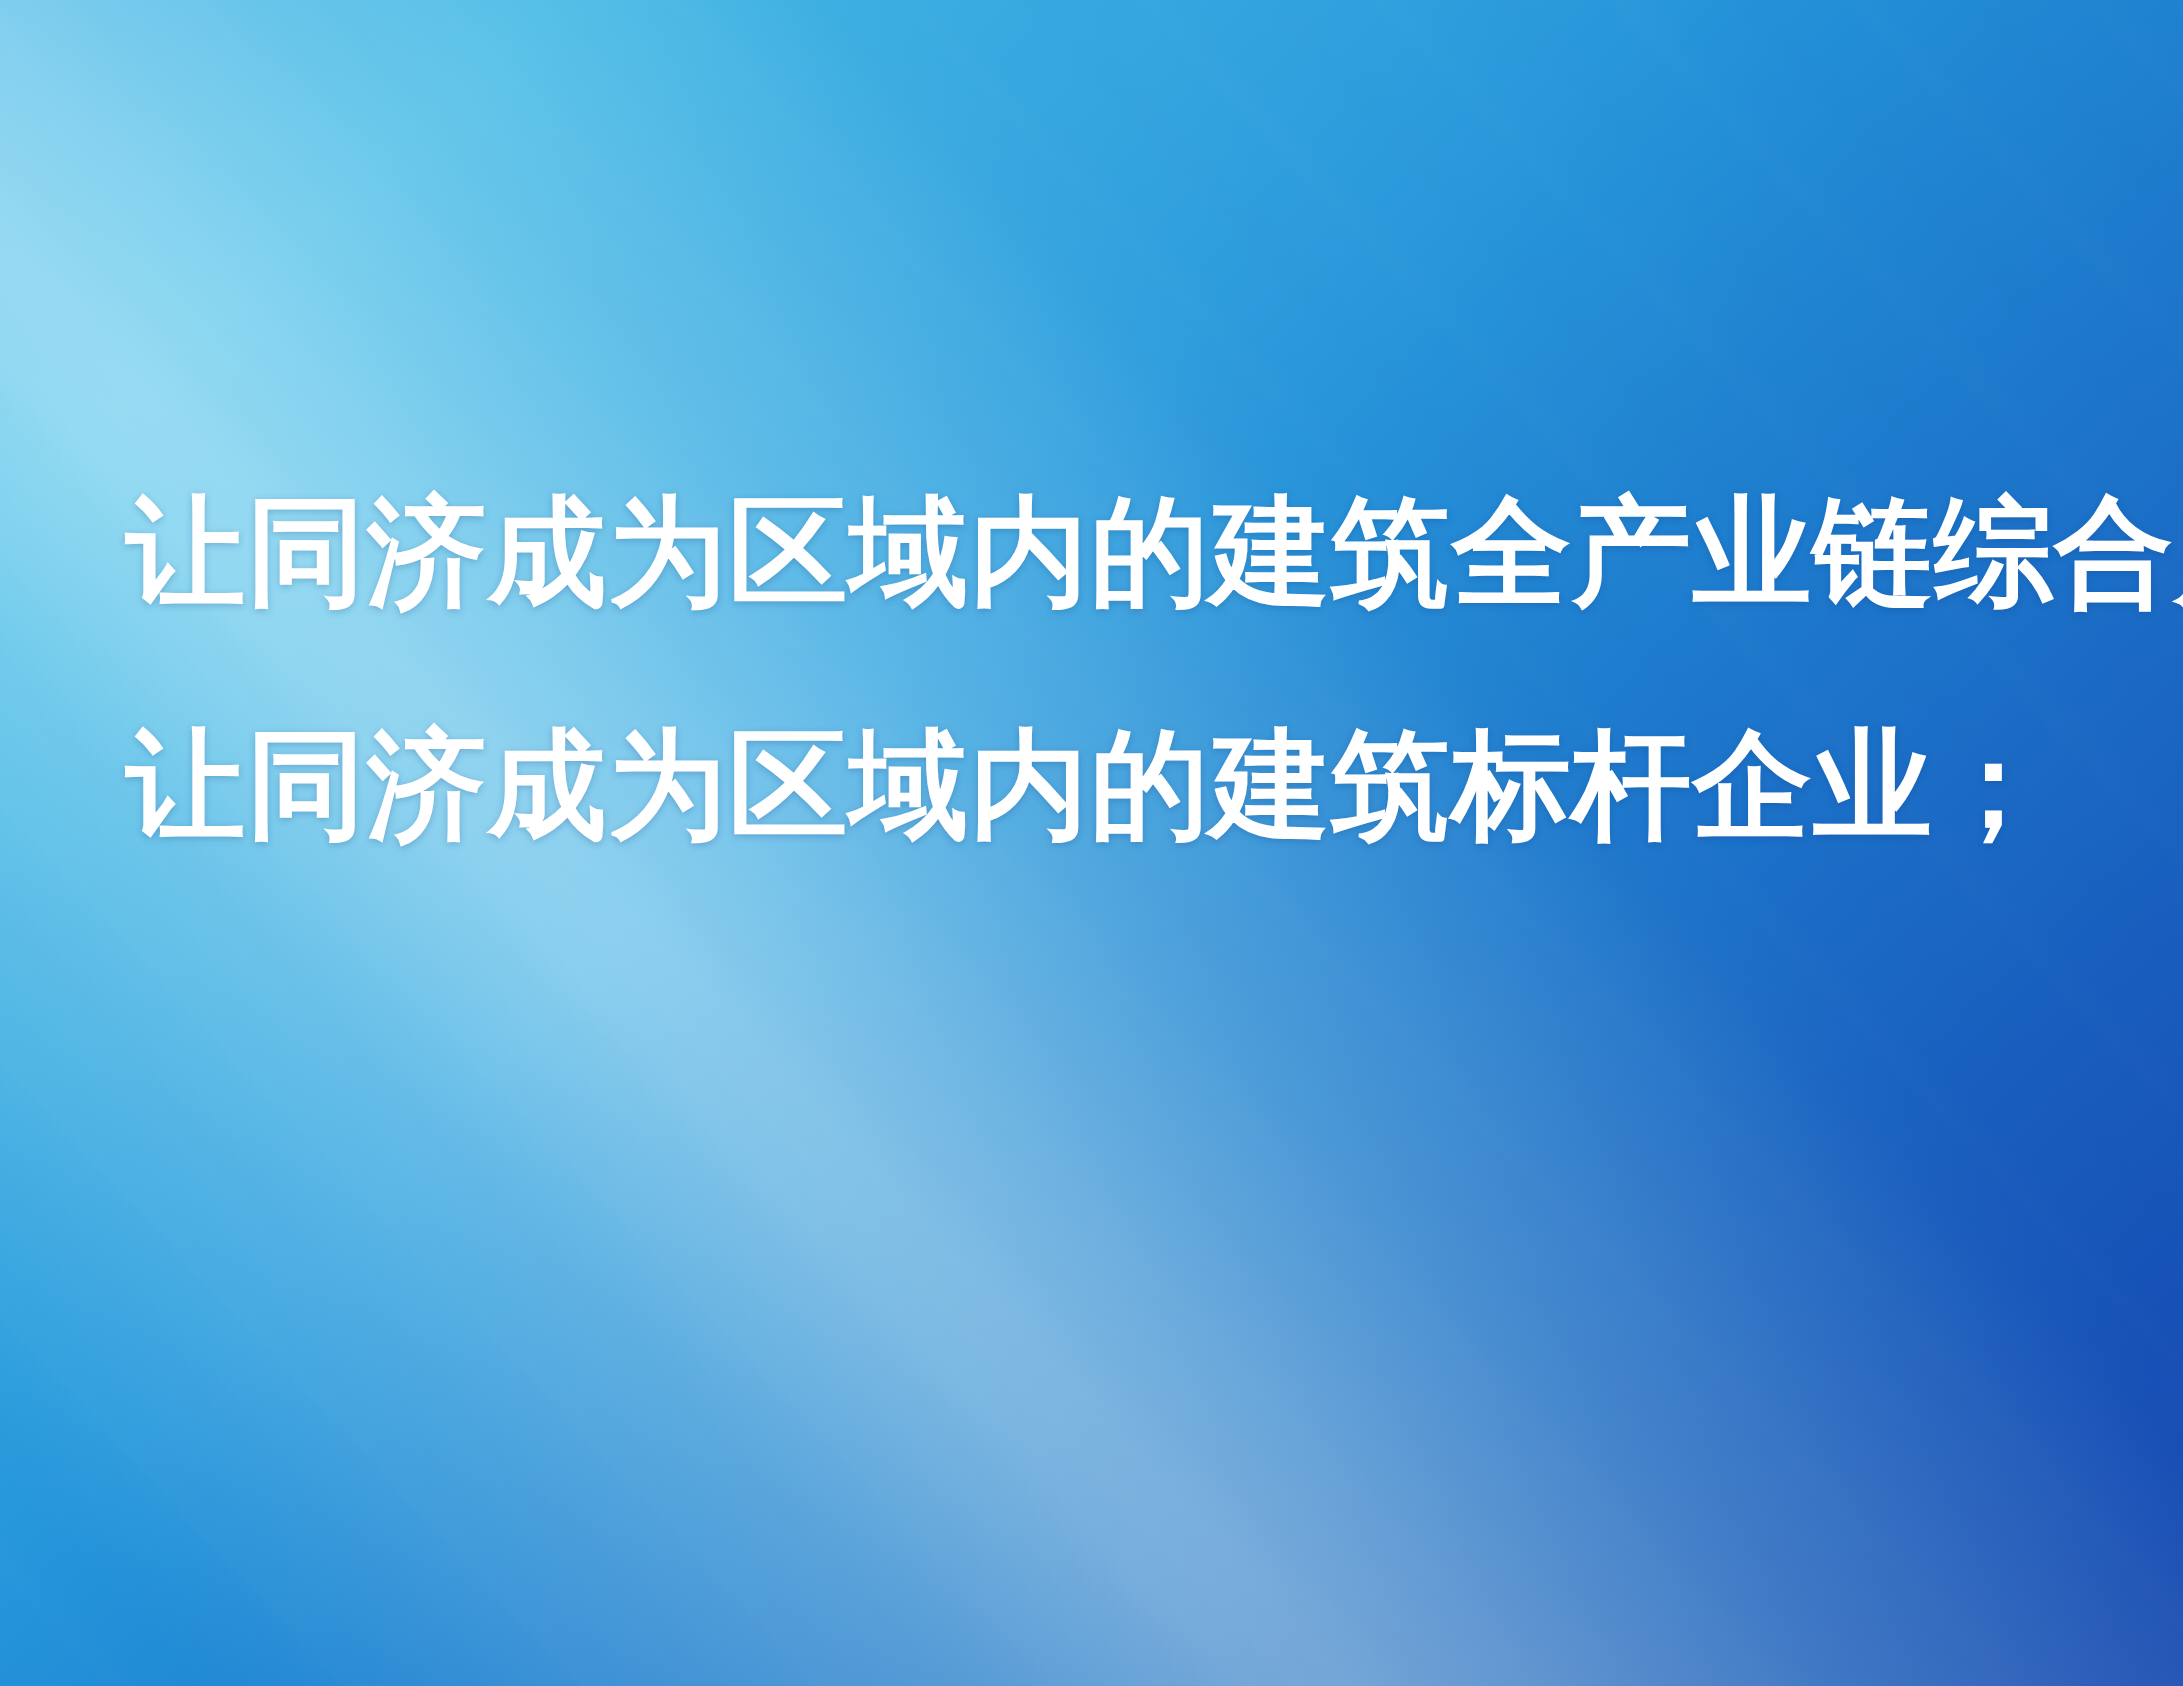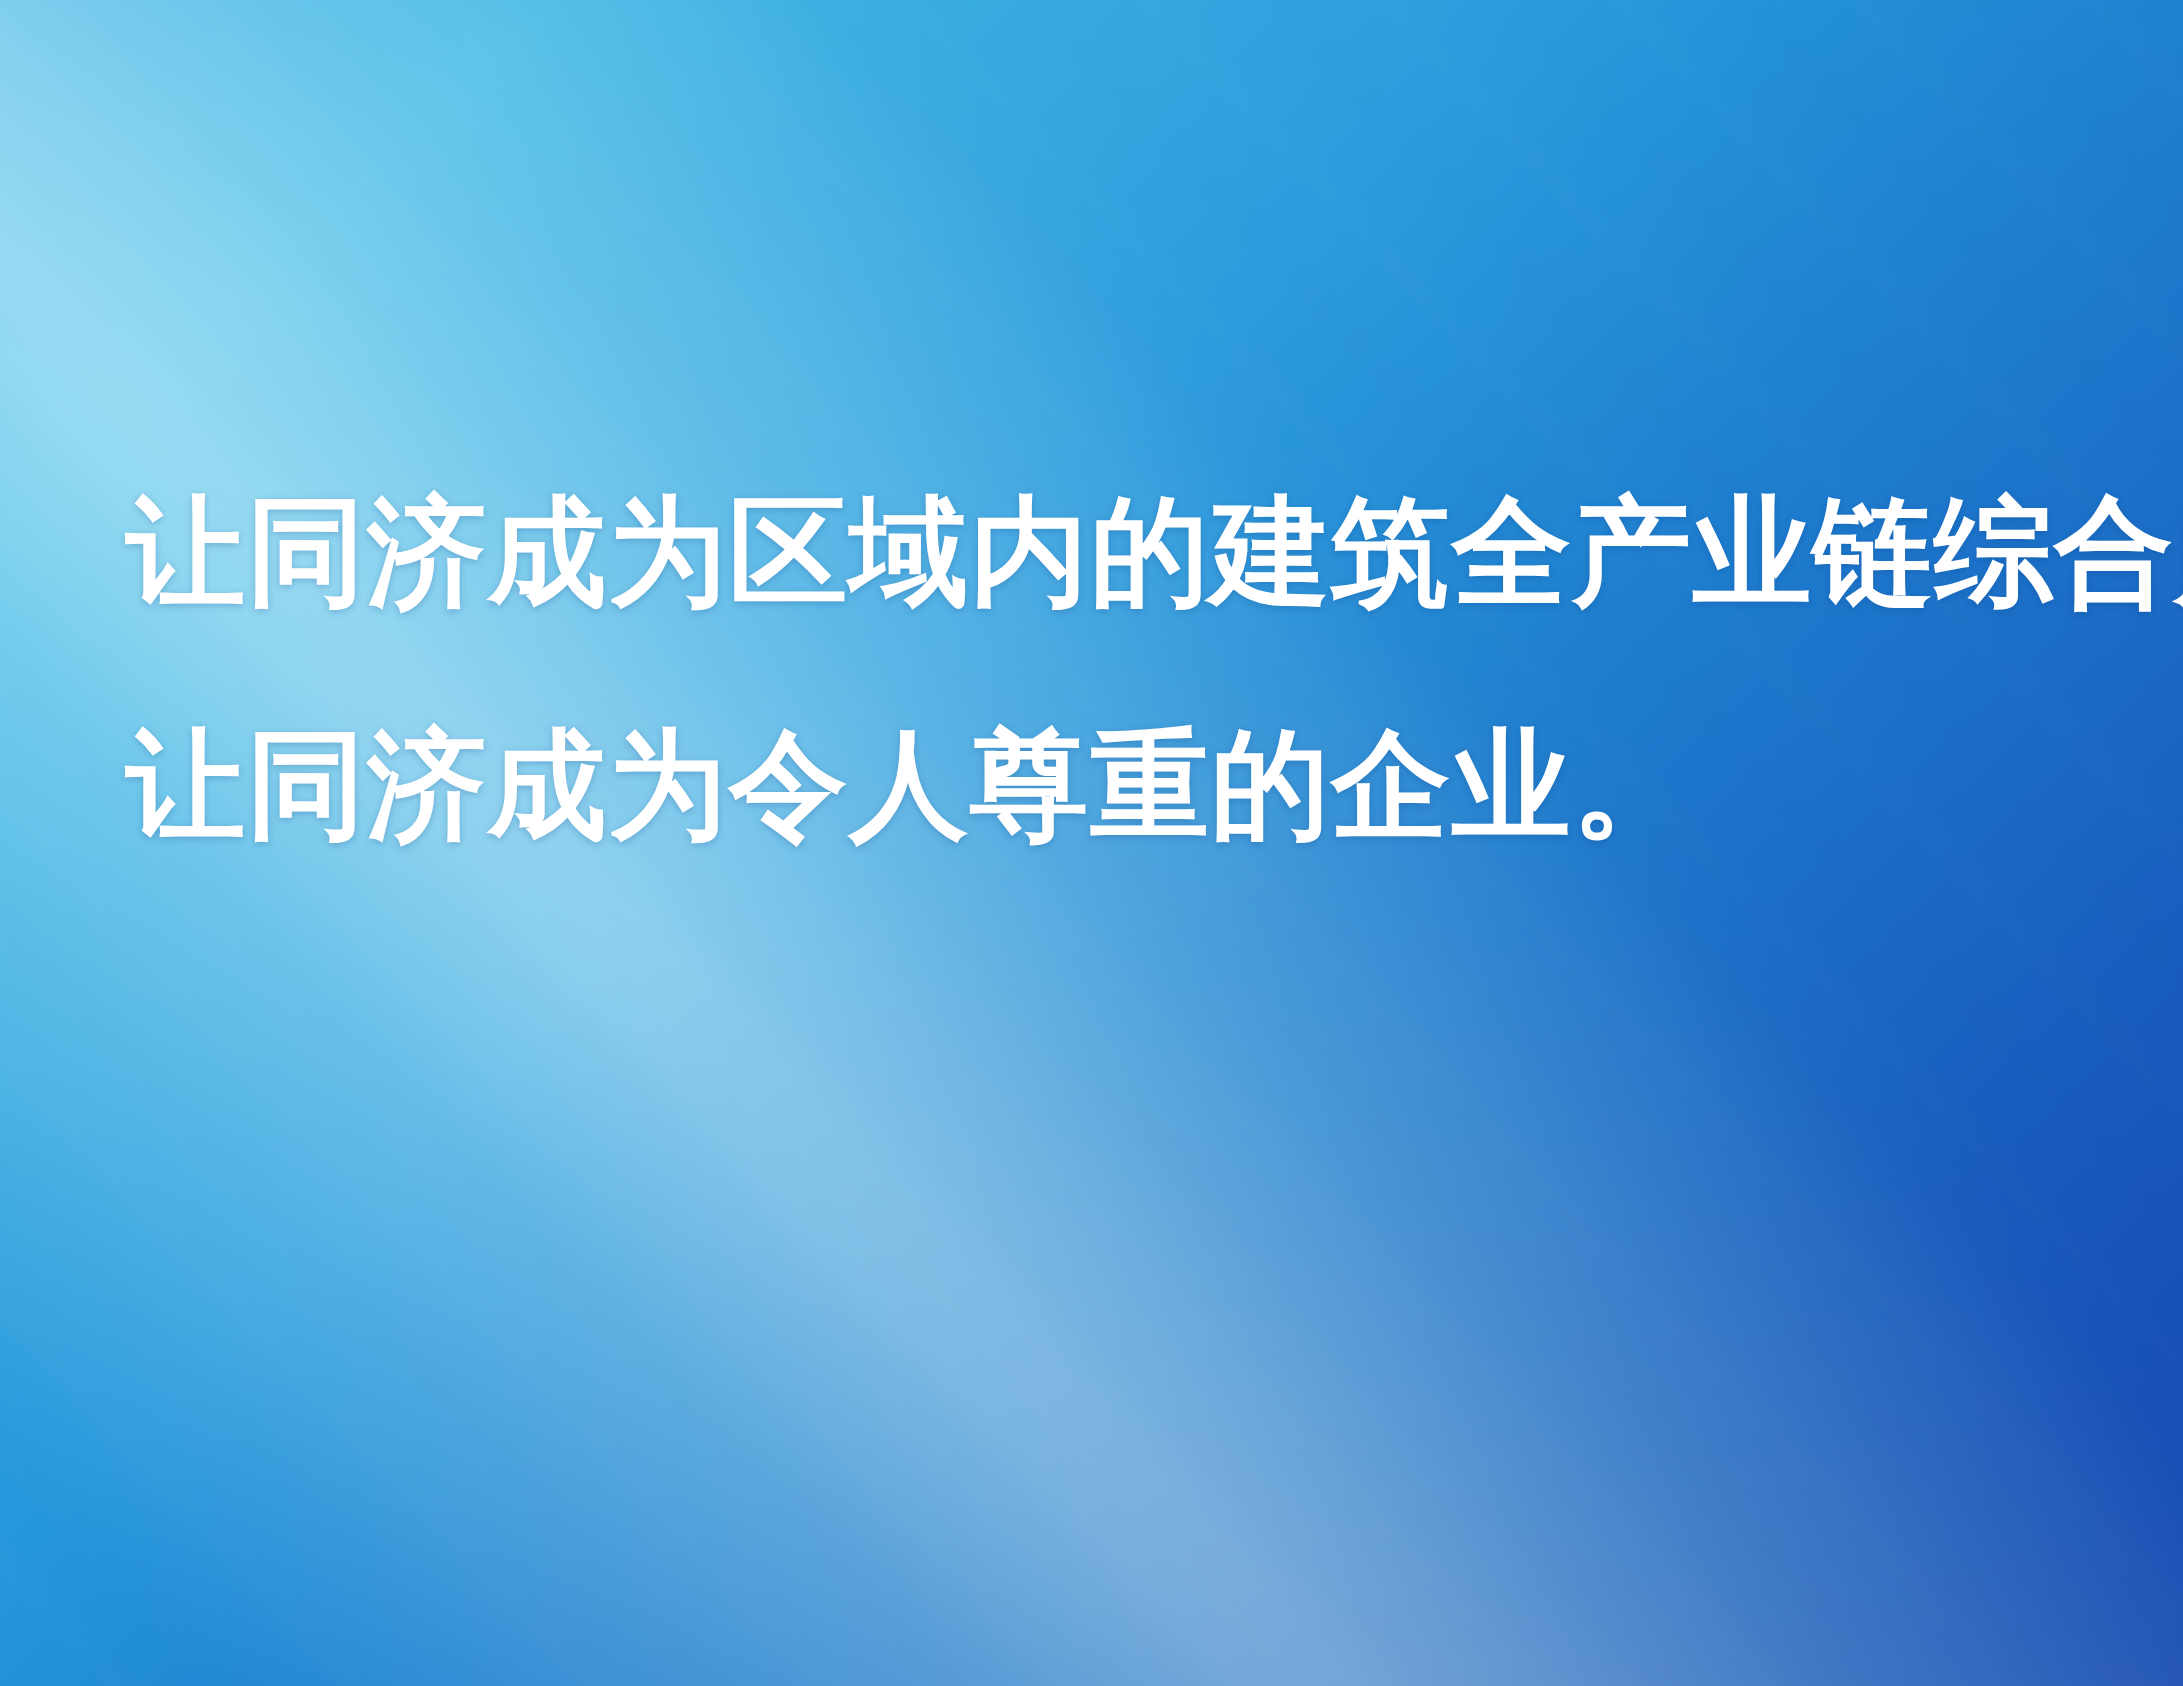--- a/index.html
+++ b/index.html
@@ -128,17 +128,17 @@
 <div id="slide">
 
   <div class="bg-base"></div>
   <div class="bg-band"></div>
   <div class="bg-band2"></div>
   <div class="bg-streaks"></div>
   <div class="bg-vignette"></div>
 
   <div id="text-block">
     <div class="slogan-line">让同济成为区域内的建筑全产业链综合服务商；</div>
-    <div class="slogan-line">让同济成为令人尊重的企业。</div>
+    <div class="slogan-line">让同济成为区域内的建筑标杆企业；</div>
   </div>
 
 </div>
 
 
 </body></html>

